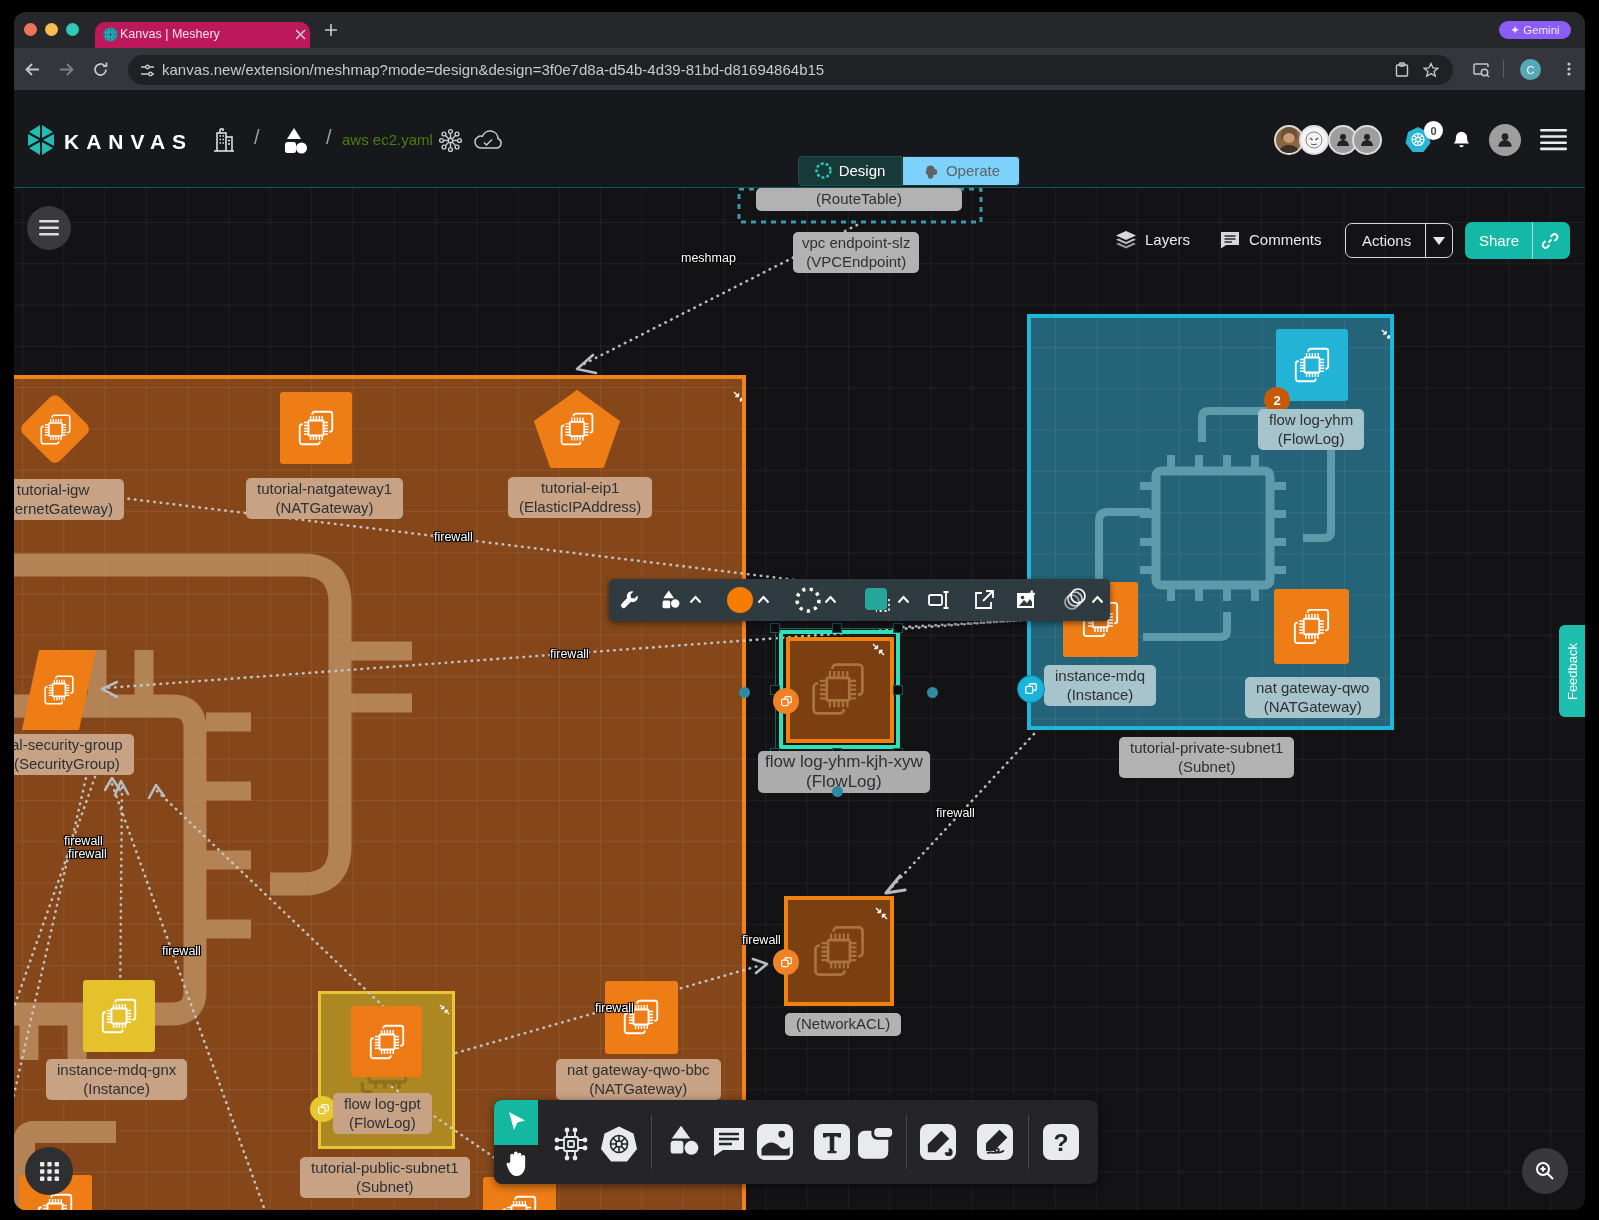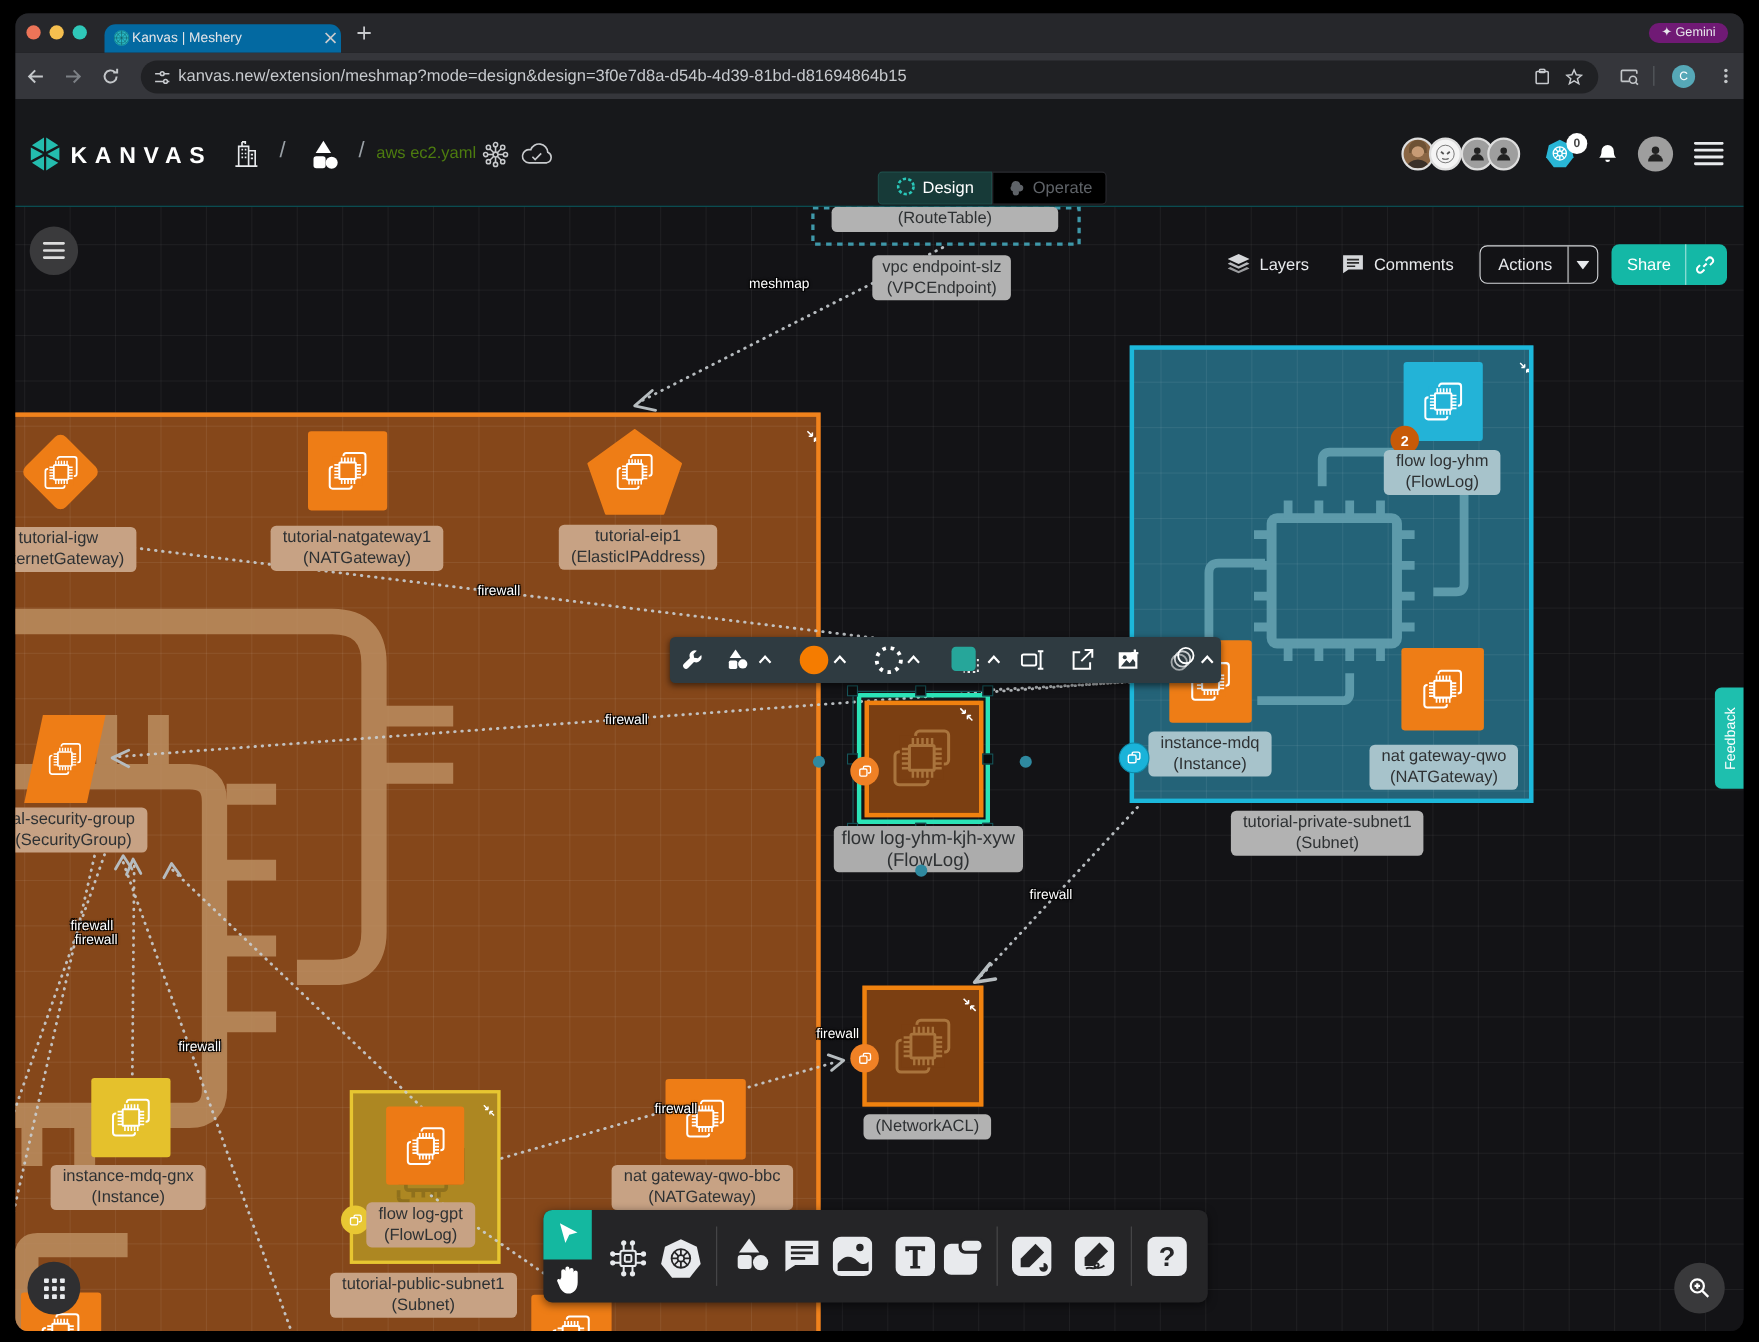--- a/index.html
+++ b/index.html
@@ -1,32 +1,32 @@
 <!DOCTYPE html>
 <html><head><meta charset="utf-8"><style>
 *{margin:0;padding:0;box-sizing:border-box}
 html,body{width:1599px;height:1220px;background:#000;font-family:"Liberation Sans",sans-serif;overflow:hidden}
 .win{position:absolute;left:14px;top:12px;width:1571px;height:1198px;border-radius:12px;overflow:hidden;background:#131316}
 .pg{position:absolute;left:-14px;top:-12px;width:1599px;height:1220px}
 .abs{position:absolute}
 
 .titlebar{position:absolute;left:0;top:12px;width:1599px;height:36px;background:#26272B}
 .tl{position:absolute;width:13px;height:13px;border-radius:50%}
-.tab{position:absolute;left:95px;top:10px;width:215px;height:26px;background:#0369a1;border-radius:10px 10px 0 0;color:#E4E5E8;font-size:12.5px}
+.tab{position:absolute;left:95px;top:10px;width:215px;height:26px;background:#be185d;border-radius:10px 10px 0 0;color:#E4E5E8;font-size:12.5px}
 .navbar{position:absolute;left:0;top:48px;width:1599px;height:42px;background:#35363B}
 .urlpill{position:absolute;left:128px;top:55px;width:1325px;height:30px;border-radius:15px;background:#202124;color:#C7CACE;font-size:15px;line-height:30px}
-.gemini{position:absolute;left:1499px;top:9px;width:72px;height:18px;border-radius:9px;background:#701a75;color:#E8EAED;font-size:11.5px;line-height:18px;text-align:center}
+.gemini{position:absolute;left:1499px;top:9px;width:72px;height:18px;border-radius:9px;background:#8b5cf6;color:#E8EAED;font-size:11.5px;line-height:18px;text-align:center}
 
 .appbar{position:absolute;left:0;top:90px;width:1599px;height:97px;background:#17181B}
 .kanvas{position:absolute;left:64px;top:130px;color:#fff;font-size:21px;font-weight:bold;letter-spacing:7px}
 .crumb{position:absolute;top:131px;color:#4d7c0f;font-size:15px}
 .slash{position:absolute;top:126px;color:#9AA0A6;font-size:20px}
 .tabs{position:absolute;left:798px;top:156px;height:30px;display:flex}
 .dtab{width:104px;height:30px;background:#173A38;border:1px solid #1e4f4b;border-radius:4px 0 0 4px;color:#fff;font-size:15px;line-height:28px;text-align:center}
-.otab{width:104px;height:30px;background:#000000;border:1px solid #2a2b30;border-radius:0 4px 4px 0;color:#5F6368;font-size:15px;line-height:28px;text-align:center}
+.otab{width:118px;height:30px;background:#7dd3fc;border:1px solid #2a2b30;border-radius:0 4px 4px 0;color:#5F6368;font-size:15px;line-height:28px;text-align:center}
 
 .canvas{position:absolute;left:0;top:187px;width:1599px;height:1023px;background:#131316;border-top:1px solid #0A5A5F;overflow:hidden;
 background-image:linear-gradient(rgba(255,255,255,.05) 1px,transparent 1px),linear-gradient(90deg,rgba(255,255,255,.05) 1px,transparent 1px);
 background-size:41.3px 41.3px;background-position:22px 34px}
 .cc{position:absolute;left:0;top:-187px;width:1599px;height:1220px}
 
 .ocont{position:absolute;left:6px;top:374px;width:740px;height:846px;background:#85471A;border:4px solid #F0821C;overflow:hidden}
 .tcont{position:absolute;left:1027px;top:313px;width:367px;height:416px;background:#246378;border:4px solid #1CB8DB;overflow:hidden}
 .ycont{position:absolute;left:318px;top:990px;width:137px;height:158px;background:#AD8722;border:3px solid #E7C631;overflow:hidden}
 .cgrid{position:absolute;inset:0;background-image:linear-gradient(rgba(255,255,255,.07) 1px,transparent 1px),linear-gradient(90deg,rgba(255,255,255,.07) 1px,transparent 1px);background-size:41.3px 41.3px}

